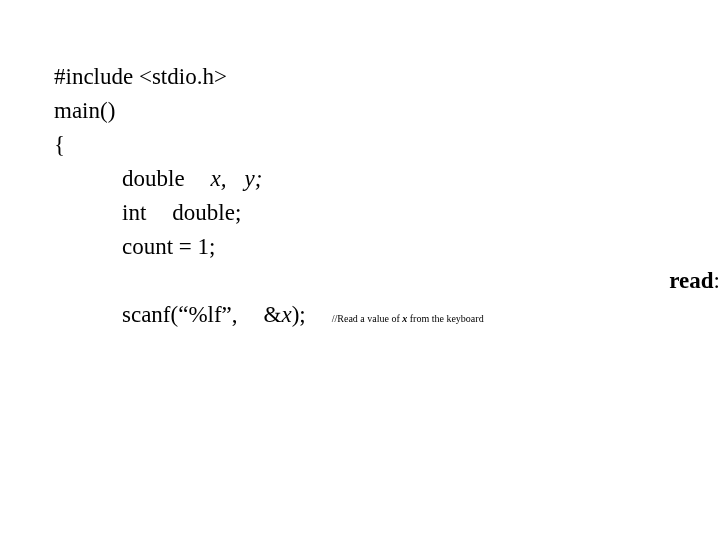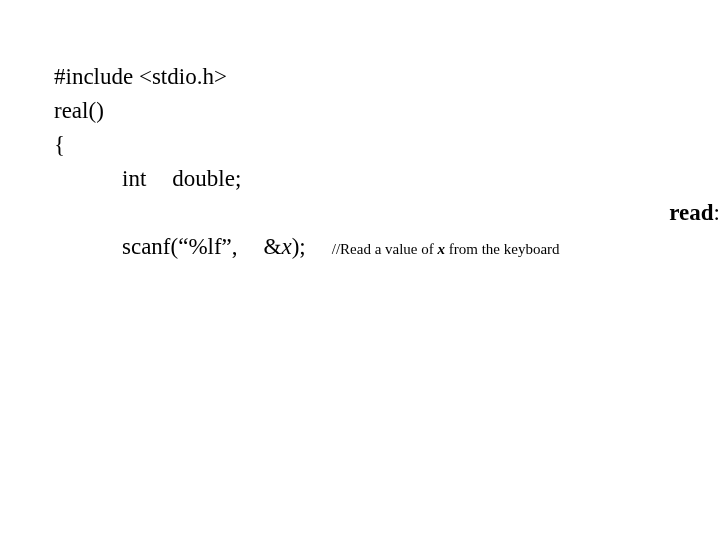--- a/index.html
+++ b/index.html
@@ -39,21 +39,21 @@
 
   .kw-bold {
     font-weight: bold;
   }
 
   .var-italic {
     font-style: italic;
   }
 
   .comment {
-    font-size: 15px;
+    font-size: 10px;
     font-style: normal;
   }
 
   .comment .var-italic {
     font-style: italic;
     font-weight: bold;
   }
   .gap-md { display: inline-block; width: 18px; }
   .gap-lg { display: inline-block; width: 26px; }
 </style>
@@ -61,32 +61,38 @@
 <body>
 
 <div id="code-listing">
 
   <div class="code-line indent-0">
     <span>#include &lt;stdio.h&gt;</span>
   </div>
 
 
   <div class="code-line indent-0">
-    <span>real()</span>
+    <span>main()</span>
   </div>
 
   <div class="code-line indent-0">
     <span>{</span>
   </div>
 
+  <div class="code-line indent-1">
+    <span>double</span><span class="gap-lg"></span><span class="var-italic">x,</span><span class="gap-md"></span><span class="var-italic">y;</span>
+  </div>
 
   <div class="code-line indent-1">
     <span>int</span><span class="gap-lg"></span><span>double;</span>
   </div>
 
+  <div class="code-line indent-1">
+    <span>count = 1;</span>
+  </div>
 
 
   <div class="code-line indent-label">
     <span class="kw-bold">read</span><span>:</span>
   </div>
 
   <div class="code-line indent-1">
     <span>scanf(“%lf”,</span><span class="gap-lg"></span><span>&amp;</span><span class="var-italic">x</span><span>);</span><span class="gap-lg"></span><span class="comment"><span>//Read a value of</span> <span class="var-italic">x</span> <span>from the keyboard</span></span>
   </div>
 

